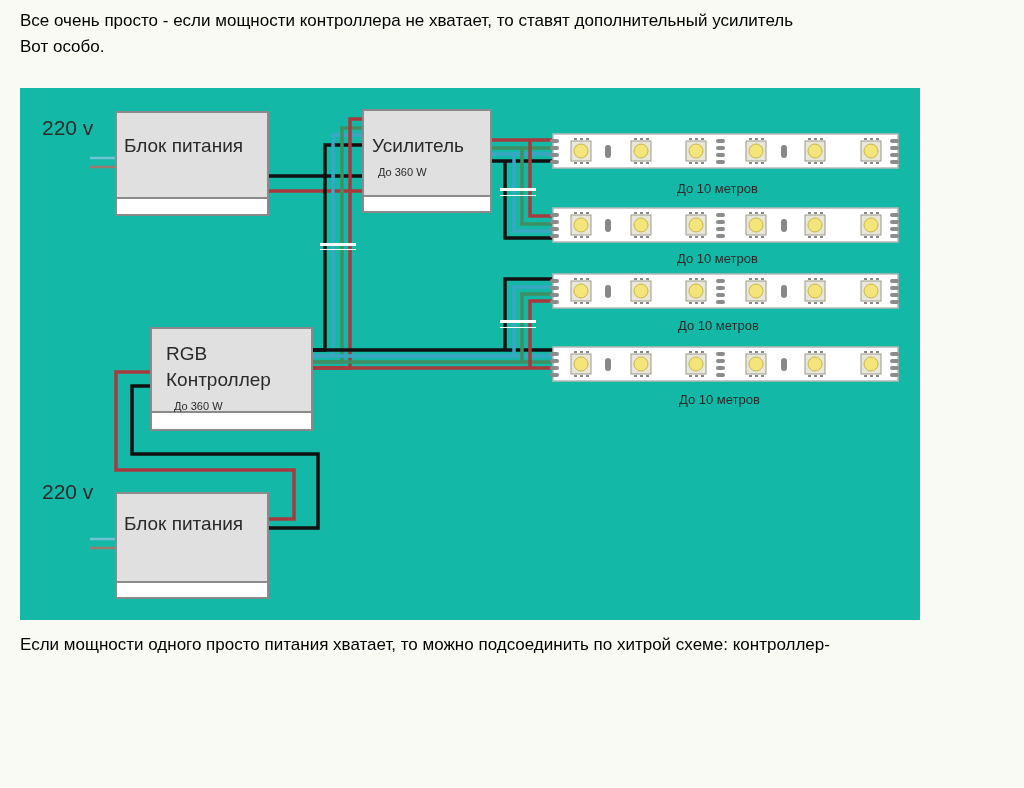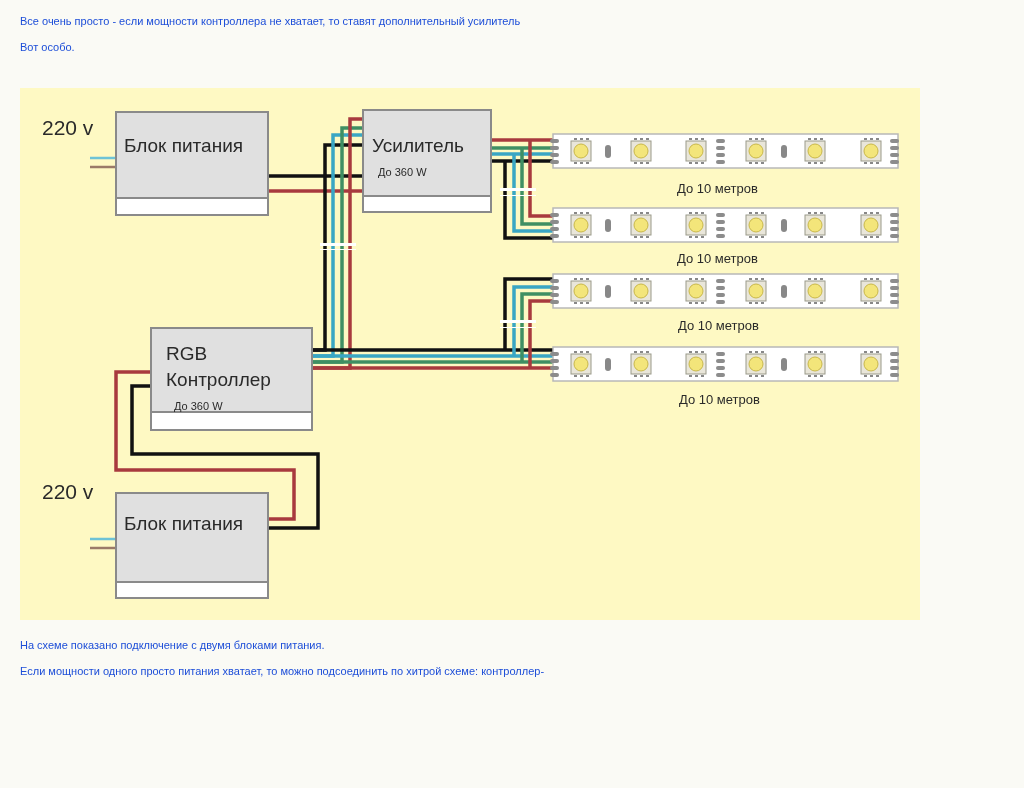--- a/index.html
+++ b/index.html
@@ -1,21 +1,21 @@
 <!DOCTYPE html>
 <html><head>
 <meta charset="utf-8">
 <style>
   html,body{margin:0;padding:0;}
   body{width:1024px;height:788px;background:#fafaf5;font-family:"Liberation Sans",sans-serif;color:#222;position:relative;overflow:hidden;}
-  .para{position:absolute;left:20px;font-size:11px;line-height:26px;color:#1d4ed8;white-space:nowrap;}
+  .para{position:absolute;left:20px;font-size:17px;line-height:26px;color:#000000;white-space:nowrap;}
   #intro{top:8px;}
   #outro{top:632px;}
   #outro div, #intro div{height:26px;}
-  #diagram{position:absolute;left:20px;top:88px;width:900px;height:532px;background:#fef9c3;text-align:center;}
+  #diagram{position:absolute;left:20px;top:88px;width:900px;height:532px;background:#14b8a6;text-align:center;}
   #diagram svg{position:absolute;left:0;top:0;}
   .box-label{font-family:"Liberation Sans",sans-serif;fill:#2a2a2a;}
 </style>
 </head>
 <body>
 
 <div id="intro" class="para">
   <div>Все очень просто - если мощности контроллера не хватает, то ставят дополнительный усилитель</div>
   <div>Вот особо.</div>
 </div>
@@ -408,15 +408,14 @@
             <rect x="870" y="278" width="9" height="4" rx="2" fill="#8c8c8c"></rect>
             <rect x="870" y="285" width="9" height="4" rx="2" fill="#8c8c8c"></rect>
           </g>
         <text x="659" y="316" font-size="13" class="box-label">До 10 метров</text>
       </g>
     </g>
   </svg>
 </div>
 
 <div id="outro" class="para">
-  <div>На схеме показано подключение с двумя блоками питания.</div>
   <div>Если мощности одного просто питания хватает, то можно подсоединить по хитрой схеме: контроллер-</div>
 </div>
 
 </body></html>

